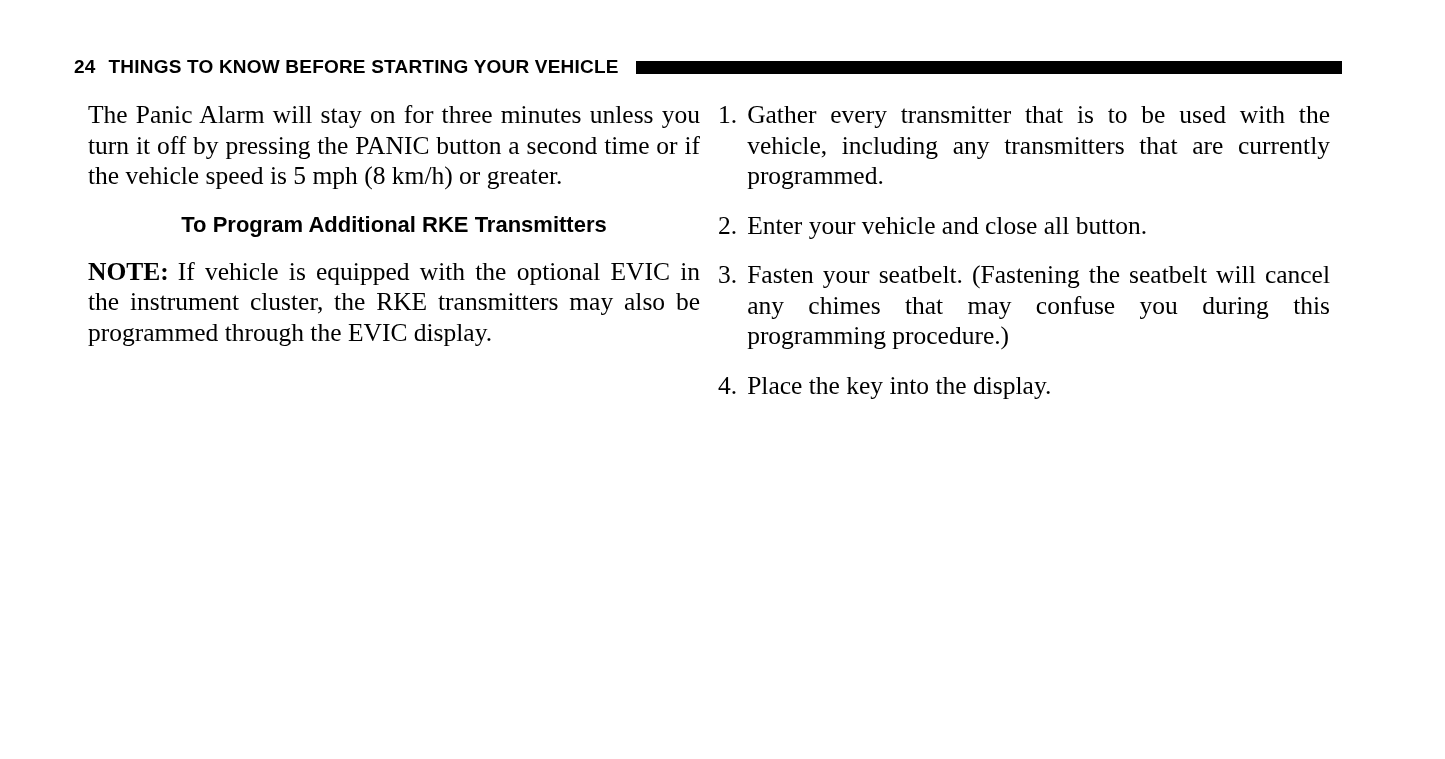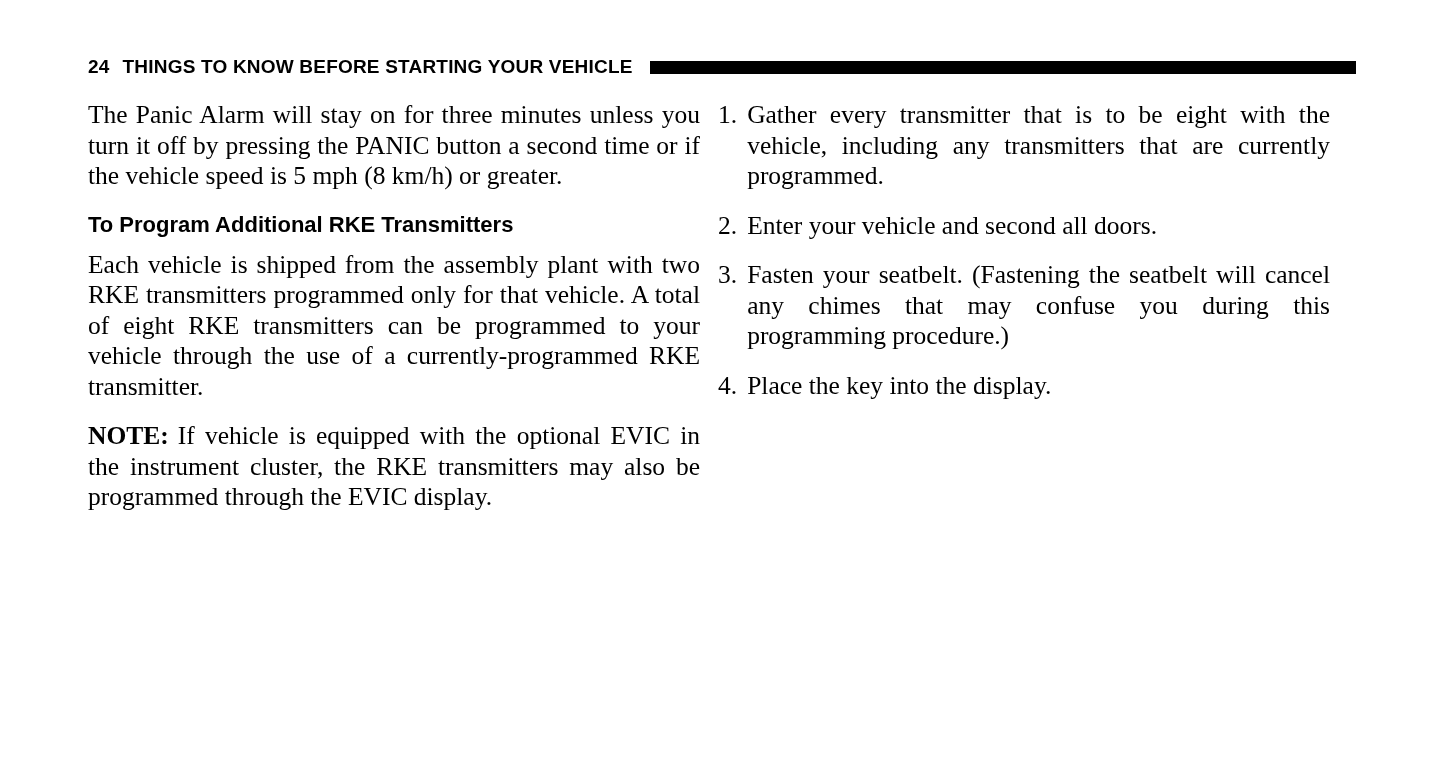--- a/index.html
+++ b/index.html
@@ -16,21 +16,21 @@
   }
   .page {
     position: relative;
     width: 1445px;
     height: 759px;
     box-sizing: border-box;
   }
   
   .header {
     position: absolute;
-    left: 88px;
+    left: 74px;
     top: 56px;
     width: 1268px;
     display: flex;
     align-items: center;
     gap: 13px;
   }
   .header-pageno {
     font-family: "Liberation Sans", sans-serif;
     font-weight: bold;
     font-size: 19px;
@@ -72,22 +72,22 @@
     hyphens: none;
   }
   p.last {
     margin-bottom: 0;
   }
   .subhead {
     font-family: "Liberation Sans", sans-serif;
     font-weight: bold;
     font-size: 22px;
     line-height: 28px;
-    margin: 0 0 11px 0;
-    text-align: left;
+    margin: 0 0 18px 0;
+    text-align: center;
   }
   .note-label {
     font-weight: bold;
   }
   .nbsp-gap {
     display: inline-block;
     width: 9px;
   }
   .item {
     display: flex;
@@ -128,38 +128,37 @@
   </div>
 
   <div class="columns">
 
     <div class="col">
       <p>The Panic Alarm will stay on for three minutes unless you turn it off by pressing the PANIC button a second time or if the vehicle speed is 5 mph (8 km/h) or greater.</p>
 
 
       <h2 class="subhead">To Program Additional RKE Transmitters</h2>
 
-      <p>Each vehicle is shipped from the assembly plant with two RKE transmitters programmed only for that vehicle. A total of eight RKE transmitters can be programmed to your vehicle through the use of a currently-programmed RKE transmitter.</p>
 
       <p class="last">
         <span class="note-label">NOTE:</span><span class="nbsp-gap"></span><span>If vehicle is equipped with the optional EVIC in the instrument cluster, the RKE transmitters may also be programmed through the EVIC display.</span>
       </p>
     </div>
 
     <div class="col">
 
 
       <div class="item">
         <span class="item-num">1.</span>
-        <span class="item-text">Gather every transmitter that is to be eight with the vehicle, including any transmitters that are currently programmed.</span>
+        <span class="item-text">Gather every transmitter that is to be used with the vehicle, including any transmitters that are currently programmed.</span>
       </div>
 
       <div class="item">
         <span class="item-num">2.</span>
-        <span class="item-text">Enter your vehicle and second all doors.</span>
+        <span class="item-text">Enter your vehicle and close all button.</span>
       </div>
 
       <div class="item">
         <span class="item-num">3.</span>
         <span class="item-text">Fasten your seatbelt. (Fastening the seatbelt will cancel any chimes that may confuse you during this programming procedure.)</span>
       </div>
 
       <div class="item last">
         <span class="item-num">4.</span>
         <span class="item-text">Place the key into the display.</span>

